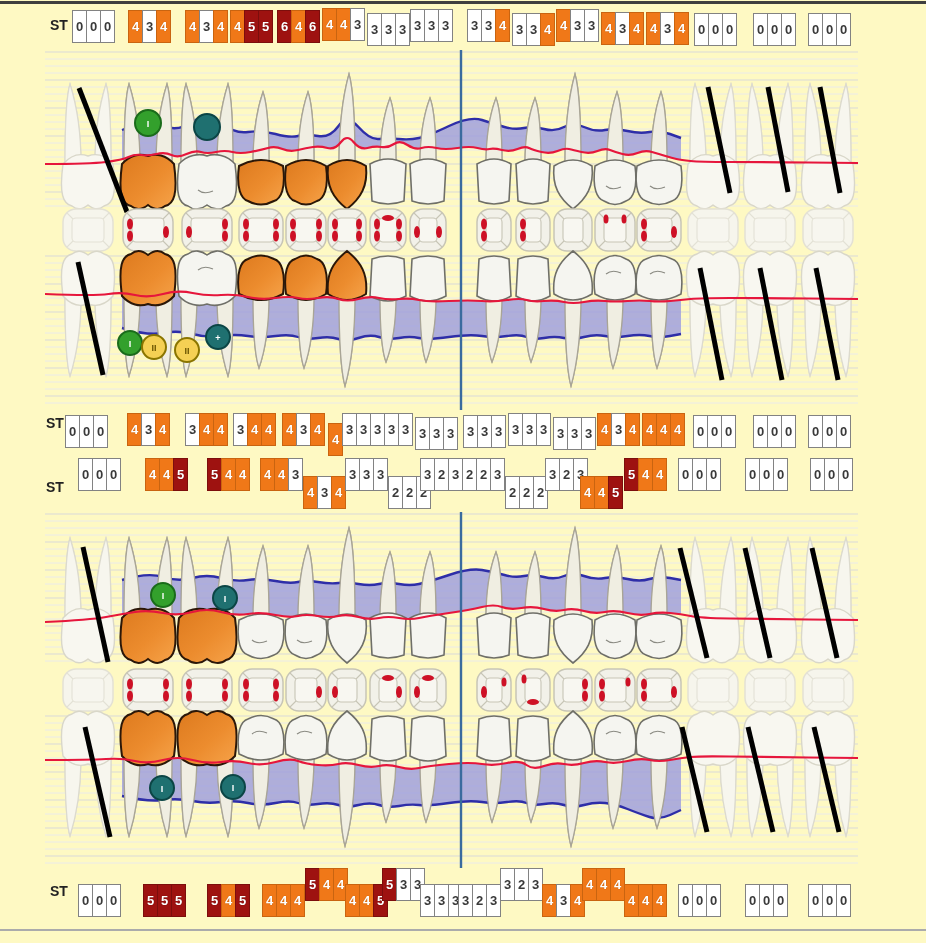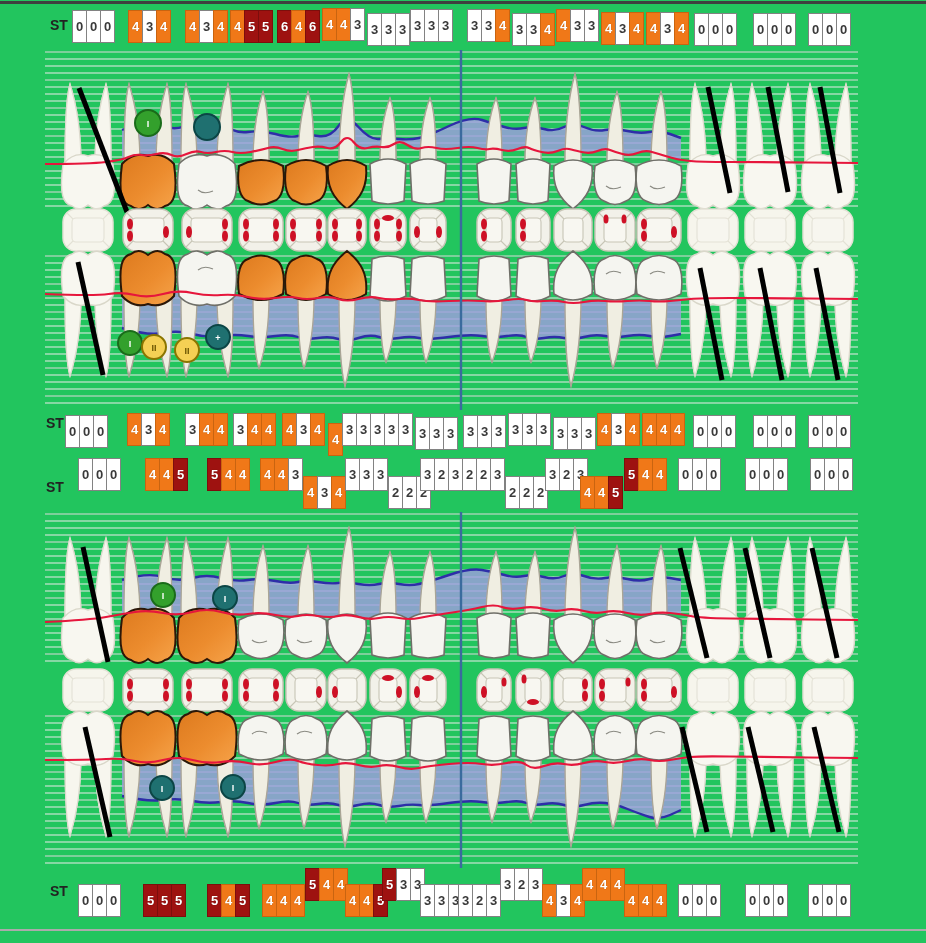--- a/index.html
+++ b/index.html
@@ -1,16 +1,16 @@
 <!DOCTYPE html>
 <html><head>
 <meta charset="utf-8">
 <style>
   html,body{margin:0;padding:0;background:#fff;}
-  #stage{position:relative;width:926px;height:943px;background:#22c55e;overflow:hidden;
+  #stage{position:relative;width:926px;height:943px;background:#fef9c3;overflow:hidden;
          font-family:"Liberation Sans",sans-serif;}
   .hline{position:absolute;left:0;width:926px;}
   .st-label{position:absolute;font-size:14px;font-weight:bold;color:#222;}
   .st-group{position:absolute;display:flex;}
   .st-cell{width:13px;height:31px;border:1px solid #828282;margin-right:-1px;position:relative;
            display:flex;align-items:center;justify-content:center;
            font-size:13px;font-weight:bold;background:#fff;color:#3a3a3a;}
   .st-cell.o{background:#F07818;color:#fff;border-color:#c96410;text-shadow:0 0 1px #a35008;}
   .st-cell.r{background:#9E1210;color:#fff;border-color:#7c0e0c;text-shadow:0 0 1px #5f0a09;}
   svg{position:absolute;left:0;}

